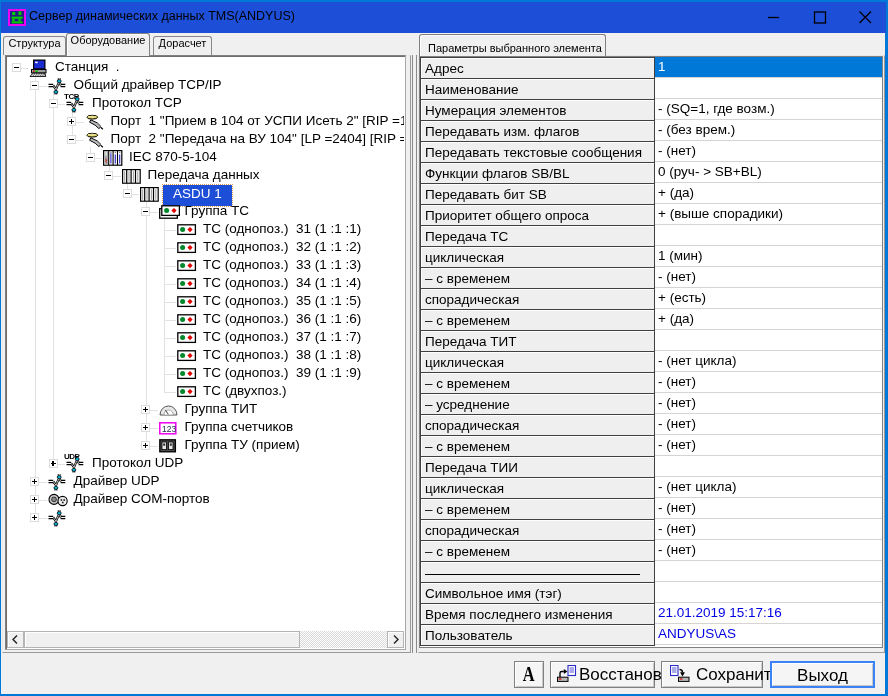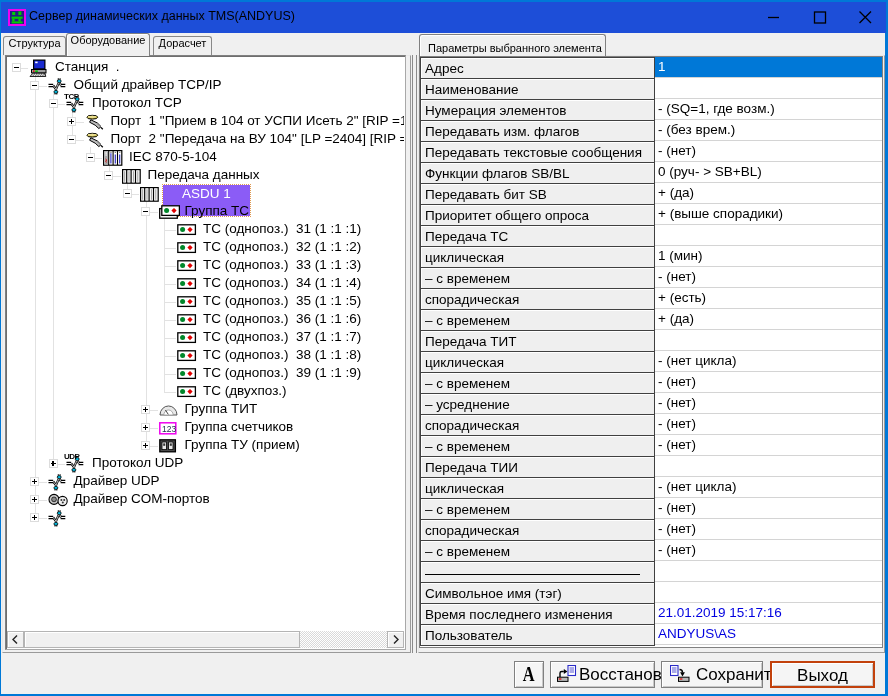--- a/index.html
+++ b/index.html
@@ -25,21 +25,21 @@
   background:#fff; }
 #treeclip { position:absolute; left:7px; top:57px; width:397px; height:574px; overflow:hidden; background:#fff; }
 #tree { position:absolute; left:-7px; top:-57px; width:404px; height:631px; }
 .tl { position:absolute; background:#e2e2e2; }
 .eb { position:absolute; width:9px; height:9px; background:#fff; border:1px solid #dcdcdc; }
 .eb .h { position:absolute; left:1px; top:3px; width:5px; height:1.4px; background:#000; }
 .eb .v { position:absolute; left:2.8px; top:1.2px; width:1.4px; height:5px; background:#000; }
 .ti { position:absolute; height:18px; display:flex; align-items:center; }
 .mlab { position:absolute; font-size:8px; font-weight:bold; letter-spacing:-0.5px; color:#000; z-index:3; }
 .tt { position:absolute; font-size:13.5px; color:#000; height:18px; line-height:18px; white-space:pre; }
-.tt.sel { background:#8b5cf6; color:#fff; outline:1px dotted #e09a50; padding:0 19px; margin-left:-3px; height:31px; line-height:17px; margin-top:1px; }
+.tt.sel { background:#1d4ed8; color:#fff; outline:1px dotted #e09a50; padding:0 10px; margin-left:-3px; height:21px; line-height:17px; margin-top:1px; }
 
 #hscroll { position:absolute; left:7px; top:631px; width:397px; height:17px; background:#f4f4f4; }
 .sbtn { position:absolute; top:0; width:17px; height:17px; background:#f0f0f0;
   border:1px solid #b4b4b4; box-shadow: inset 1px 1px 0 #fff; }
 #sthumb { position:absolute; left:17px; top:0; width:276px; height:17px; background:#f0f0f0;
   border:1px solid #b4b4b4; box-shadow: inset 1px 1px 0 #fff; }
 #strack { position:absolute; left:293px; top:0; width:87px; height:17px;
   background:repeating-conic-gradient(#ffffff 0% 25%, #d9d9d9 0% 50%) 0 0/2px 2px; }
 
 #split1 { position:absolute; left:412px; top:55px; width:1px; height:598px; background:#8a8a8a; }
@@ -54,21 +54,21 @@
   font-size:13.5px; line-height:21px; padding-left:4px; color:#000; white-space:pre; overflow:hidden; }
 .vc { position:absolute; left:655px; width:227px; height:21px; background:#fff;
   border-bottom:1px solid #d4d4d4; font-size:13.5px; line-height:20px; padding-left:3px; color:#000; white-space:pre; }
 .vc.selrow { background:#0078d7; color:#fff; }
 .blue { color:#0000e0; }
 .ln { display:inline-block; width:215px; height:1px; background:#000; margin-bottom:2px; }
 
 .btn { position:absolute; background:#f5f5f5; border:1px solid #808080;
   box-shadow: inset 1px 1px 0 #fff, inset -1px -1px 0 #c8c8c8;
   font-size:17px; color:#000; text-align:center; }
-.btn.def { border:2px solid #c2410c; box-shadow: inset 1px 1px 0 #fff, inset -1px -1px 0 #c8c8c8; }
+.btn.def { border:2px solid #3b82f6; box-shadow: inset 1px 1px 0 #fff, inset -1px -1px 0 #c8c8c8; }
 .sys { position:absolute; top:0; }
 </style></head>
 <body>
 <div id="frame"></div>
 <div id="titlebar">
   <div id="appicon"><svg width="18" height="17" viewBox="0 0 18 17">
     <rect x="0" y="0" width="18" height="17" fill="#f000f0"></rect>
     <rect x="2" y="2" width="14" height="13" fill="#202080"></rect>
     <g fill="#00d000">
       <rect x="4.2" y="3" width="3" height="3"></rect>

